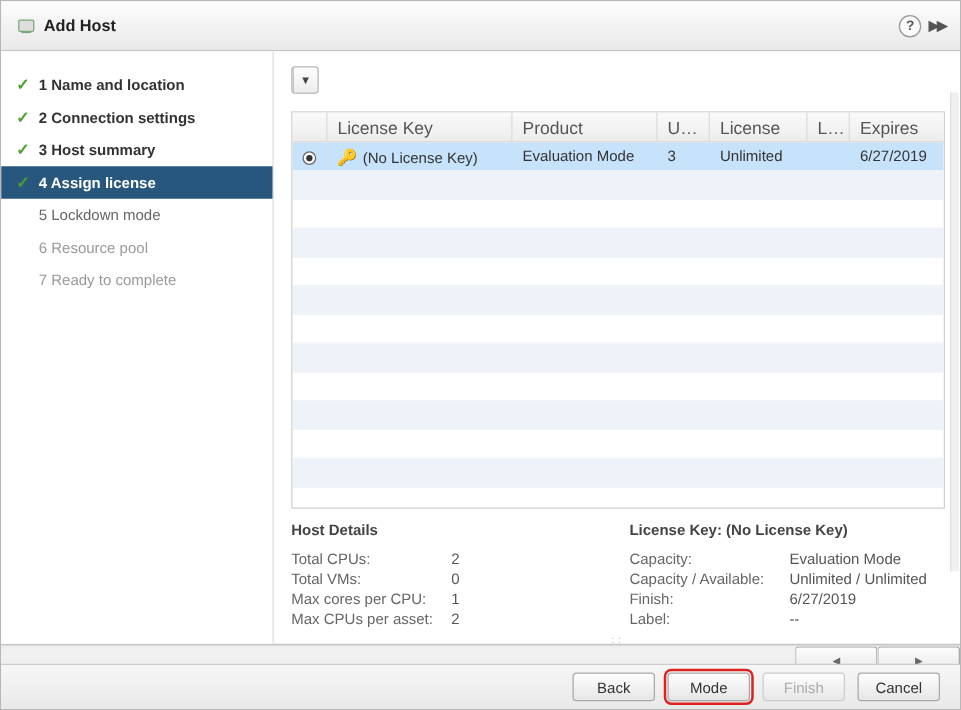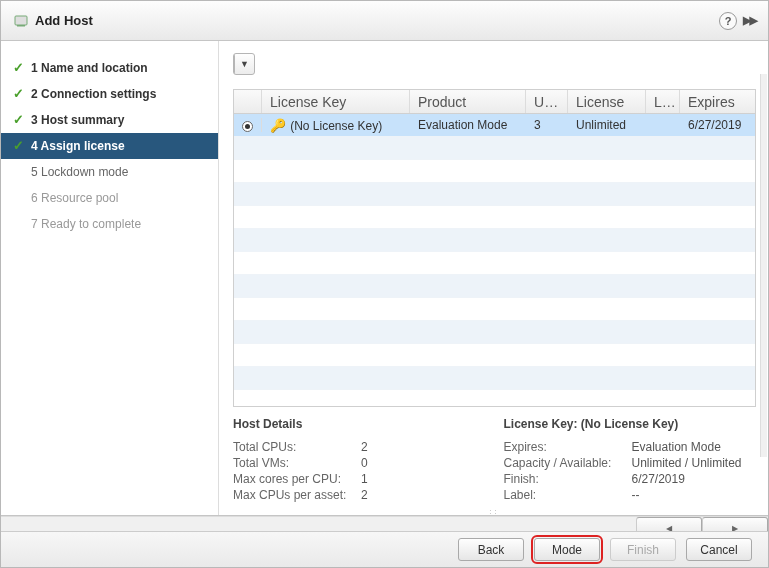--- a/index.html
+++ b/index.html
@@ -274,21 +274,21 @@
               <div class="details-row">
                 <span class="k">Max CPUs per asset:</span>
                 <span class="v">2</span>
               </div>
             </div>
         </div>
         <div class="details-col">
           <h4>License Key: (No License Key)</h4>
           <div id="license-details">
               <div class="details-row">
-                <span class="k">Expires:</span>
+                <span class="k">Capacity:</span>
                 <span class="v">Evaluation Mode</span>
               </div>
               <div class="details-row">
                 <span class="k">Capacity / Available:</span>
                 <span class="v">Unlimited  / Unlimited</span>
               </div>
               <div class="details-row">
                 <span class="k">Finish:</span>
                 <span class="v">6/27/2019</span>
               </div>

